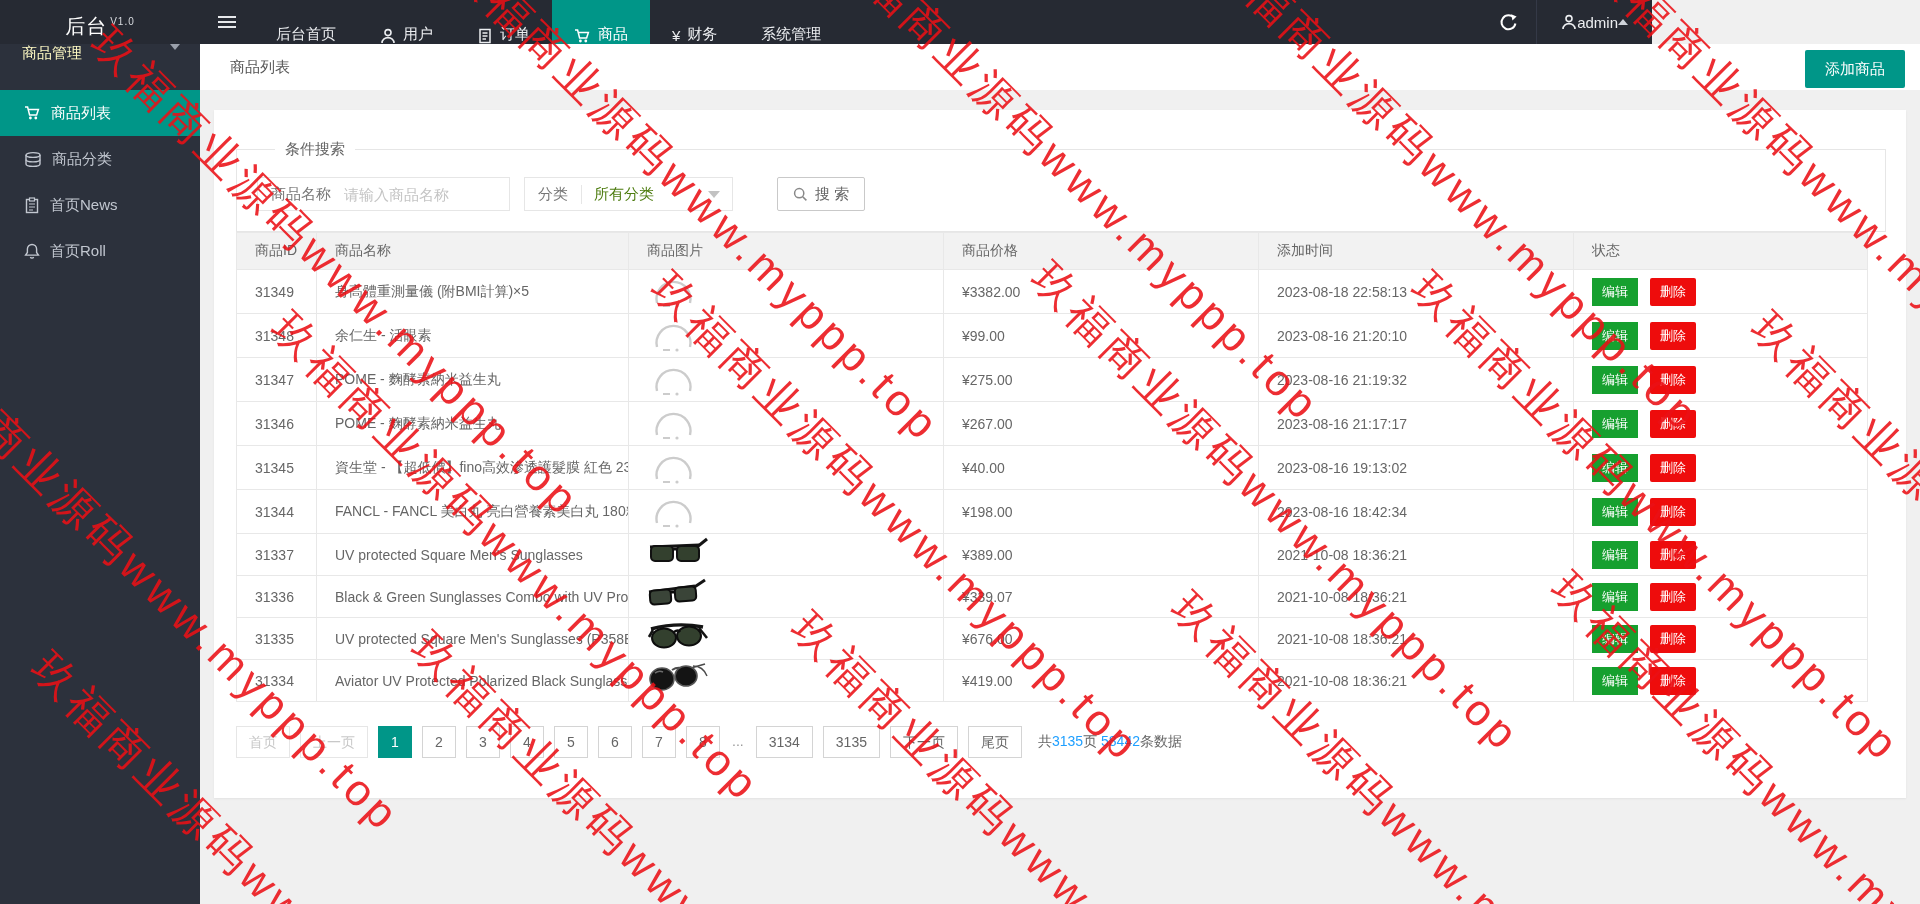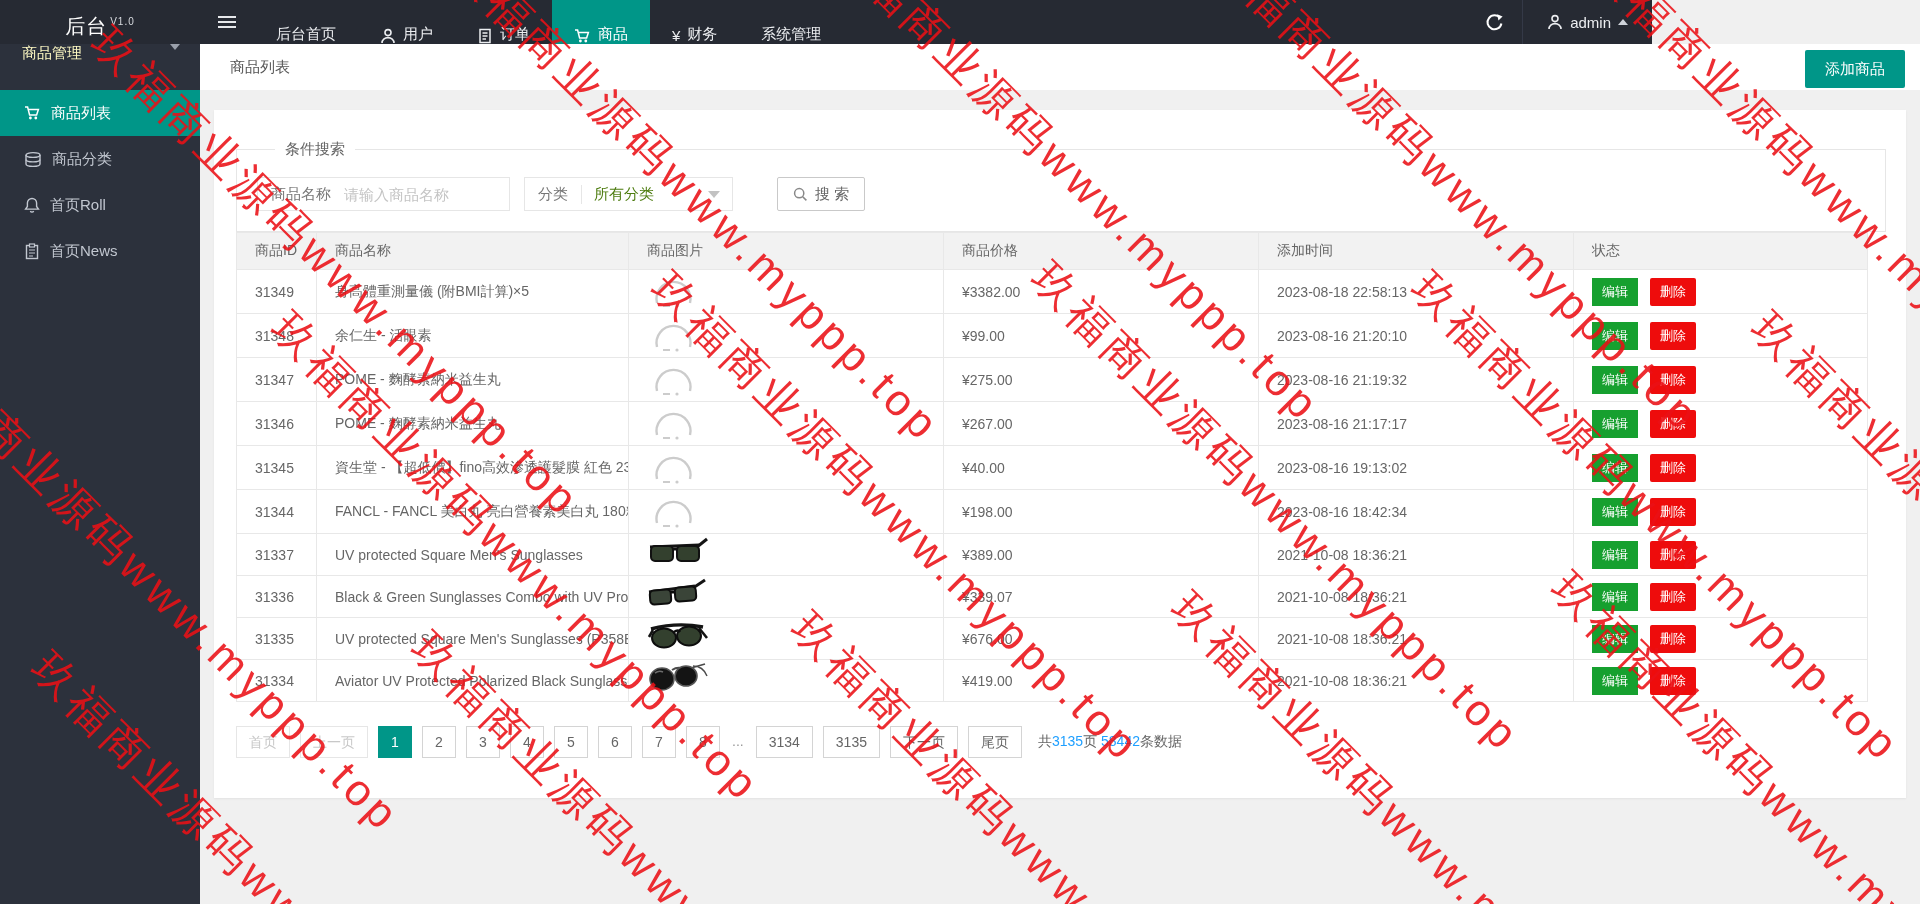--- a/index.html
+++ b/index.html
@@ -13,21 +13,21 @@
   .hamburger { width:54px; display:flex; align-items:center; justify-content:center; cursor:pointer; }
   .hamburger .bars { width:18px; }
   .hamburger .bars i { display:block; height:2px; background:#e6e8eb; margin:3px 0; }
   .nav { display:flex; }
   .nav-item { display:flex; align-items:flex-end; gap:7px; padding:0 22px; color:#eceef1; font-size:15px; cursor:pointer; }
   .nav-item.active { background:#009688; color:#fff; }
   .nav-item svg { display:block; }
   .header-right { margin-left:auto; display:flex; align-items:stretch; }
   .icon-btn { width:56px; display:flex; align-items:center; justify-content:center; cursor:pointer; }
   .divider { width:1px; background:#343947; }
-  .user-box { display:flex; align-items:center; gap:7px; padding:0 24px; color:#eceef1; font-size:15px; cursor:pointer; }
+  .user-box { display:flex; align-items:center; padding:0 24px; color:#eceef1; font-size:15px; cursor:pointer; }
   .caret-up { width:0; height:0; border-left:5px solid transparent; border-right:5px solid transparent; border-bottom:6px solid #cfd3da; }
   .caret-down { width:0; height:0; border-left:5px solid transparent; border-right:5px solid transparent; border-top:6px solid #9aa0ab; }
 
   
   .sidebar { position:absolute; top:44px; left:0; width:200px; height:860px; background:#2c313c; z-index:15; }
   .side-group { height:46px; display:flex; align-items:flex-start; padding:0 20px 0 22px; color:#fef9c3; font-size:15px; cursor:pointer; }
   .side-group .caret-down { margin-left:auto; }
   .side-item { height:46px; display:flex; align-items:center; gap:10px; padding-left:24px; color:#c2c7d0; font-size:15px; cursor:pointer; }
   .side-item.active { background:#009688; color:#fff; }
   .side-item svg { display:block; }
@@ -154,32 +154,32 @@
   <div class="side-item">
     <svg width="18" height="17" viewBox="0 0 18 17">
         <ellipse cx="9" cy="4" rx="7" ry="2.4" fill="none" stroke="#c2c7d0" stroke-width="1.4"></ellipse>
         <path d="M2 4 v4.5 a7 2.4 0 0 0 14 0 V4" fill="none" stroke="#c2c7d0" stroke-width="1.4"></path>
         <path d="M2 8.5 v4.5 a7 2.4 0 0 0 14 0 V8.5" fill="none" stroke="#c2c7d0" stroke-width="1.4"></path>
       </svg>
     <span>商品分类</span>
   </div>
   <div class="side-item">
     <svg width="16" height="17" viewBox="0 0 16 17">
-        <path d="M8 1.5 a4.6 4.6 0 0 1 4.6 4.6 v3.4 l1.8 2.6 H1.6 l1.8-2.6 V6.1 A4.6 4.6 0 0 1 8 1.5 z" fill="none" stroke="#c2c7d0" stroke-width="1.4"></path>
-        <path d="M6.4 14 a1.7 1.7 0 0 0 3.2 0" fill="none" stroke="#c2c7d0" stroke-width="1.4"></path>
-      </svg>
-    <span>首页Roll</span>
-  </div>
-  <div class="side-item">
-    <svg width="16" height="17" viewBox="0 0 16 17">
         <rect x="2.5" y="2.5" width="11" height="13" fill="none" stroke="#c2c7d0" stroke-width="1.4"></rect>
         <rect x="5.5" y="1" width="5" height="3" fill="#2c313c" stroke="#c2c7d0" stroke-width="1.2"></rect>
         <path d="M5 7 h6 M5 10 h6 M5 13 h4" stroke="#c2c7d0" stroke-width="1.2"></path>
       </svg>
     <span>首页News</span>
+  </div>
+  <div class="side-item">
+    <svg width="16" height="17" viewBox="0 0 16 17">
+        <path d="M8 1.5 a4.6 4.6 0 0 1 4.6 4.6 v3.4 l1.8 2.6 H1.6 l1.8-2.6 V6.1 A4.6 4.6 0 0 1 8 1.5 z" fill="none" stroke="#c2c7d0" stroke-width="1.4"></path>
+        <path d="M6.4 14 a1.7 1.7 0 0 0 3.2 0" fill="none" stroke="#c2c7d0" stroke-width="1.4"></path>
+      </svg>
+    <span>首页Roll</span>
   </div>
 </div>
 
 <div class="main">
   <div class="topbar">
     <div class="page-title">商品列表</div>
     <button class="add-btn">添加商品</button>
   </div>
 
   <div class="content">

